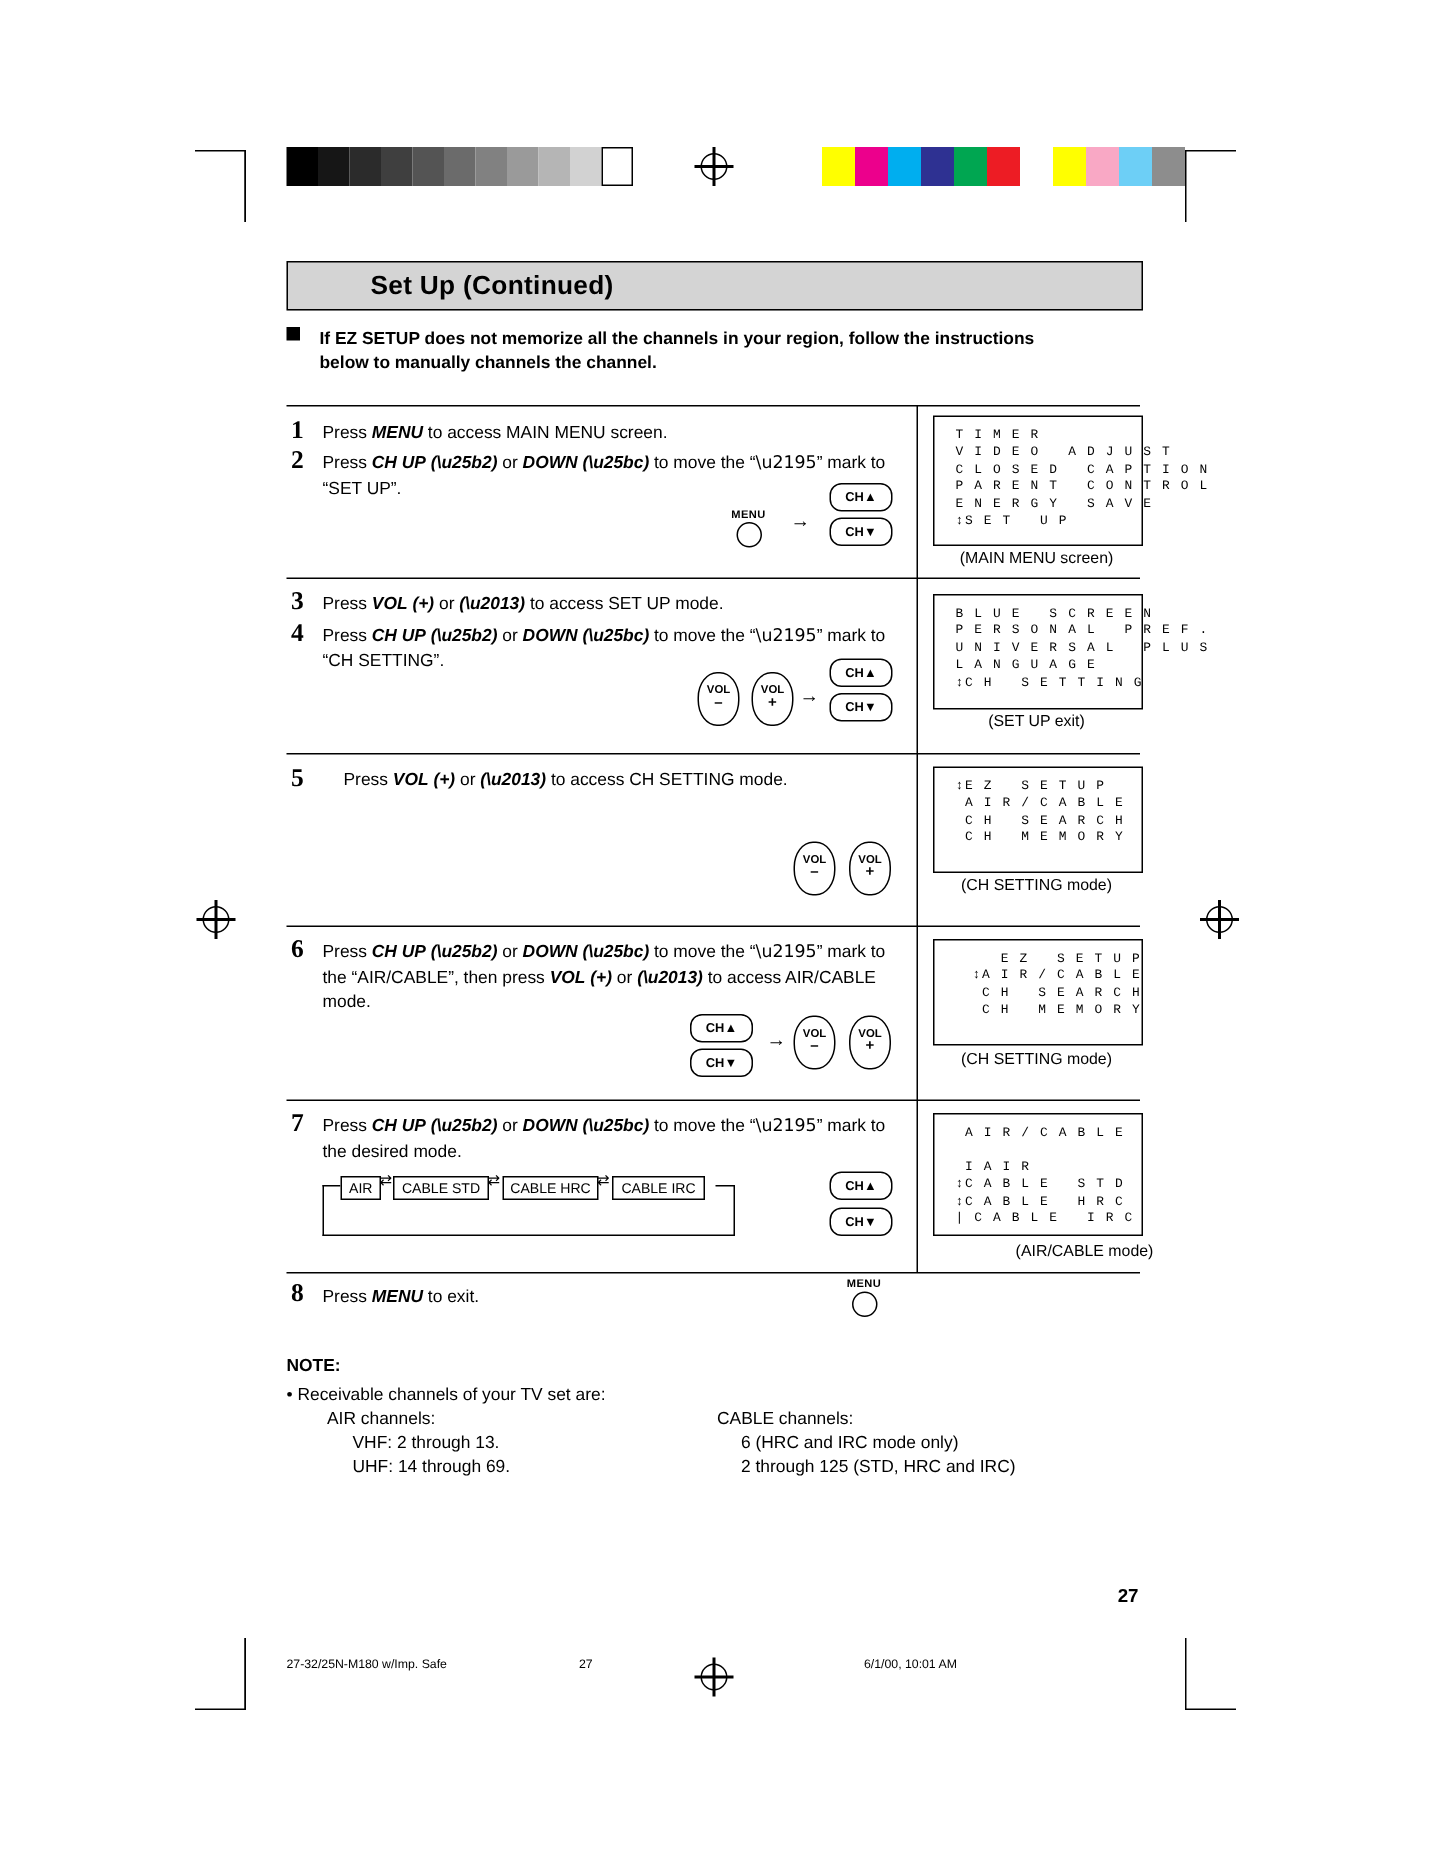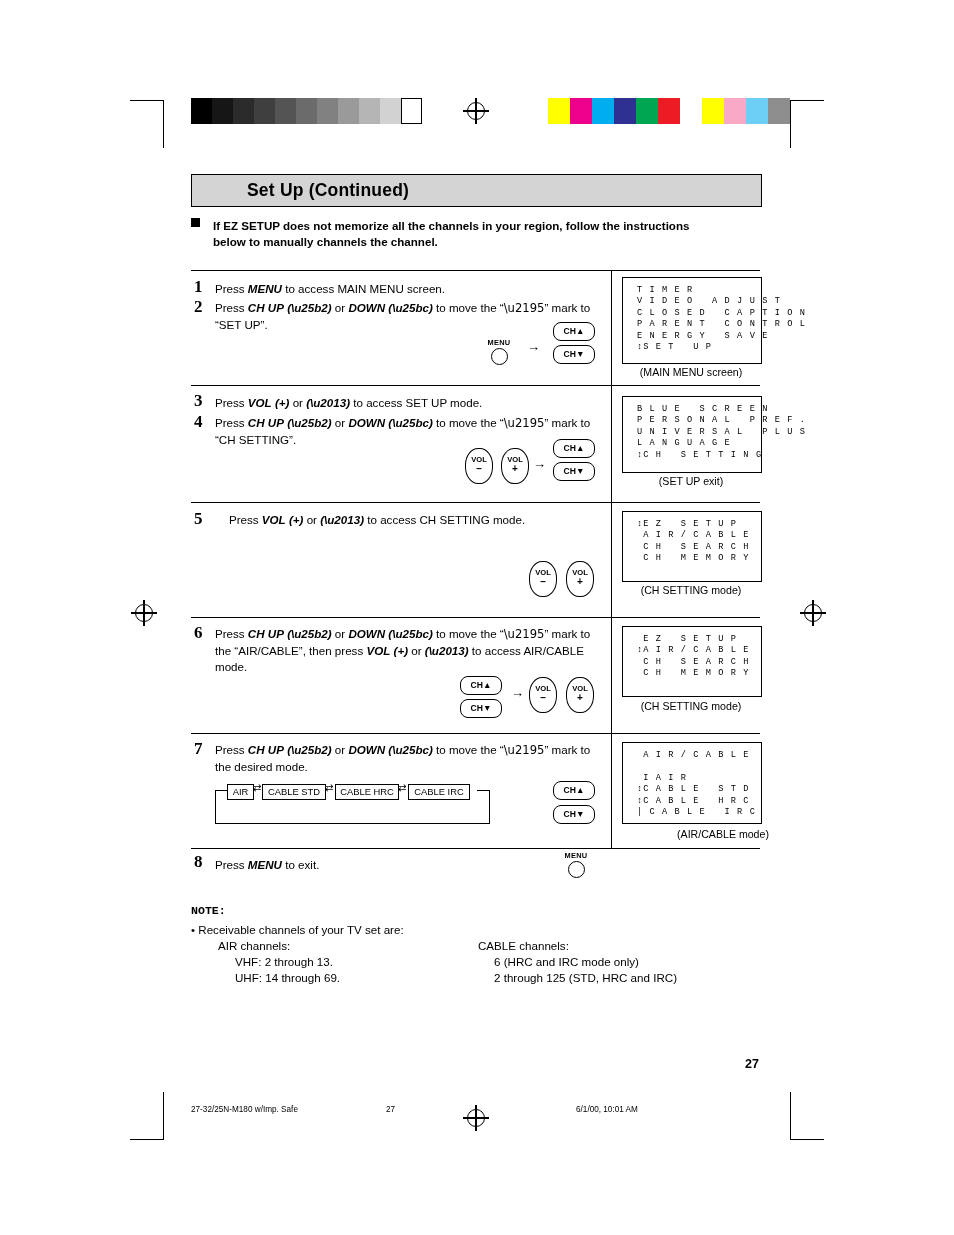--- a/index.html
+++ b/index.html
@@ -228,21 +228,21 @@
   <div class="arrow" style="left:511px;top:685px;">→</div>
   <div class="btn-vol" style="left:529px;top:677px;">
     <span class="l1">VOL</span>
     <span class="l2">–</span>
   </div>
   <div class="btn-vol" style="left:566px;top:677px;">
     <span class="l1">VOL</span>
     <span class="l2">+</span>
   </div>
 
-  <div class="osd" style="left:622px;top:626px;width:138px;height:69px;">
+  <div class="osd" style="left:622px;top:626px;width:138px;height:69px;text-align:right;">
     <pre> E Z   S E T U P
 ↕A I R / C A B L E
  C H   S E A R C H
  C H   M E M O R Y</pre>
   </div>
   <div class="osdcap" style="left:611px;top:700px;width:160px;">(CH SETTING mode)</div>
 
   <div class="stepnum" style="left:194px;top:739px;">7</div>
   <div class="steptxt" style="left:215px;top:742px;width:383px;">
     Press <span class="it">CH UP</span> <span class="it">(\u25b2)</span> or <span class="it">DOWN</span> <span class="it">(\u25bc)</span> to move the “<span style="font-family:'DejaVu Sans',sans-serif;">\u2195</span>” mark to the desired mode.
@@ -280,21 +280,21 @@
 
   <div class="stepnum" style="left:194px;top:852px;">8</div>
   <div class="steptxt" style="left:215px;top:857px;width:320px;">
     Press <span class="it">MENU</span> to exit.
   </div>
   <div class="btn-menu" style="left:561px;top:851px;width:30px;">
     <div class="lbl">MENU</div>
     <div class="circ"></div>
   </div>
 
-  <div class="note" style="left:191px;top:903px;font-weight:bold;font-family:Liberation Mono, monospace;">NOTE:</div>
+  <div class="note" style="left:191px;top:903px;font-weight:bold;">NOTE:</div>
   <div class="note" style="left:191px;top:922px;">• Receivable channels of your TV set are:</div>
   <div class="note" style="left:218px;top:938px;text-align:center;">AIR channels:</div>
   <div class="note" style="left:235px;top:954px;">VHF: 2 through 13.</div>
   <div class="note" style="left:235px;top:970px;">UHF: 14 through 69.</div>
   <div class="note" style="left:478px;top:938px;">CABLE channels:</div>
   <div class="note" style="left:494px;top:954px;">6 (HRC and IRC mode only)</div>
   <div class="note" style="left:494px;top:970px;">2 through 125 (STD, HRC and IRC)</div>
 
   <div class="pageno">27</div>
 

